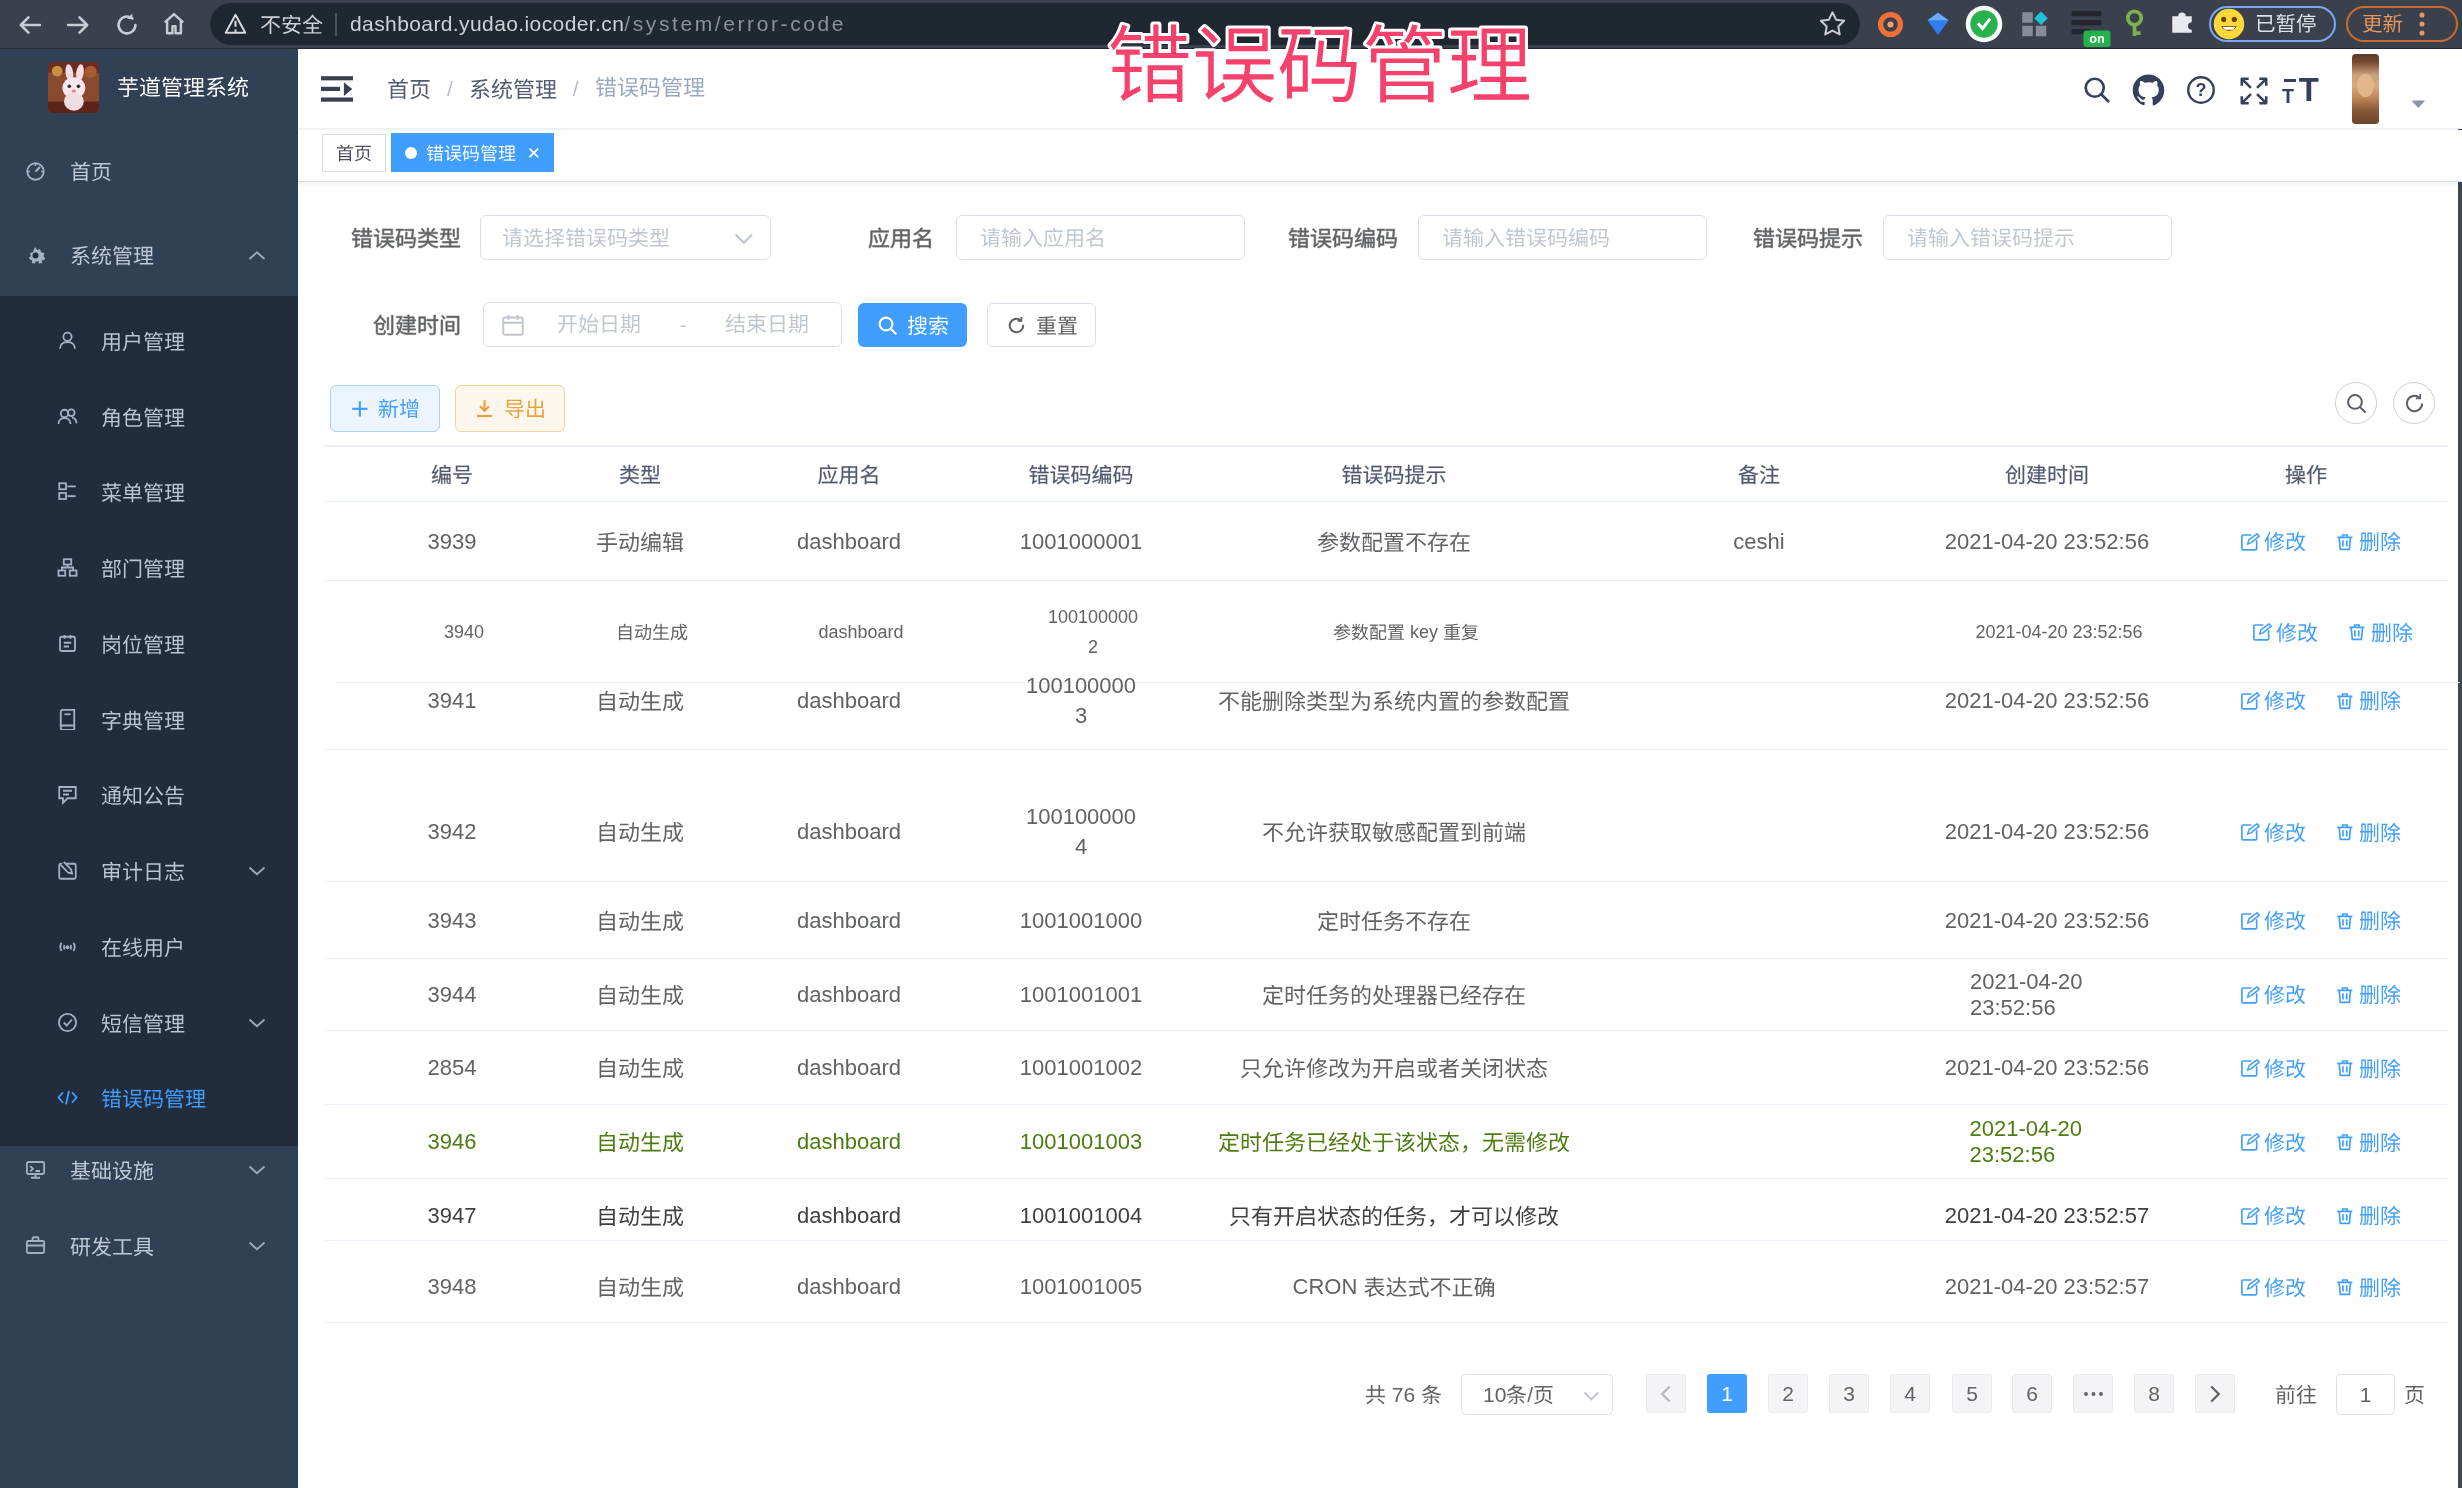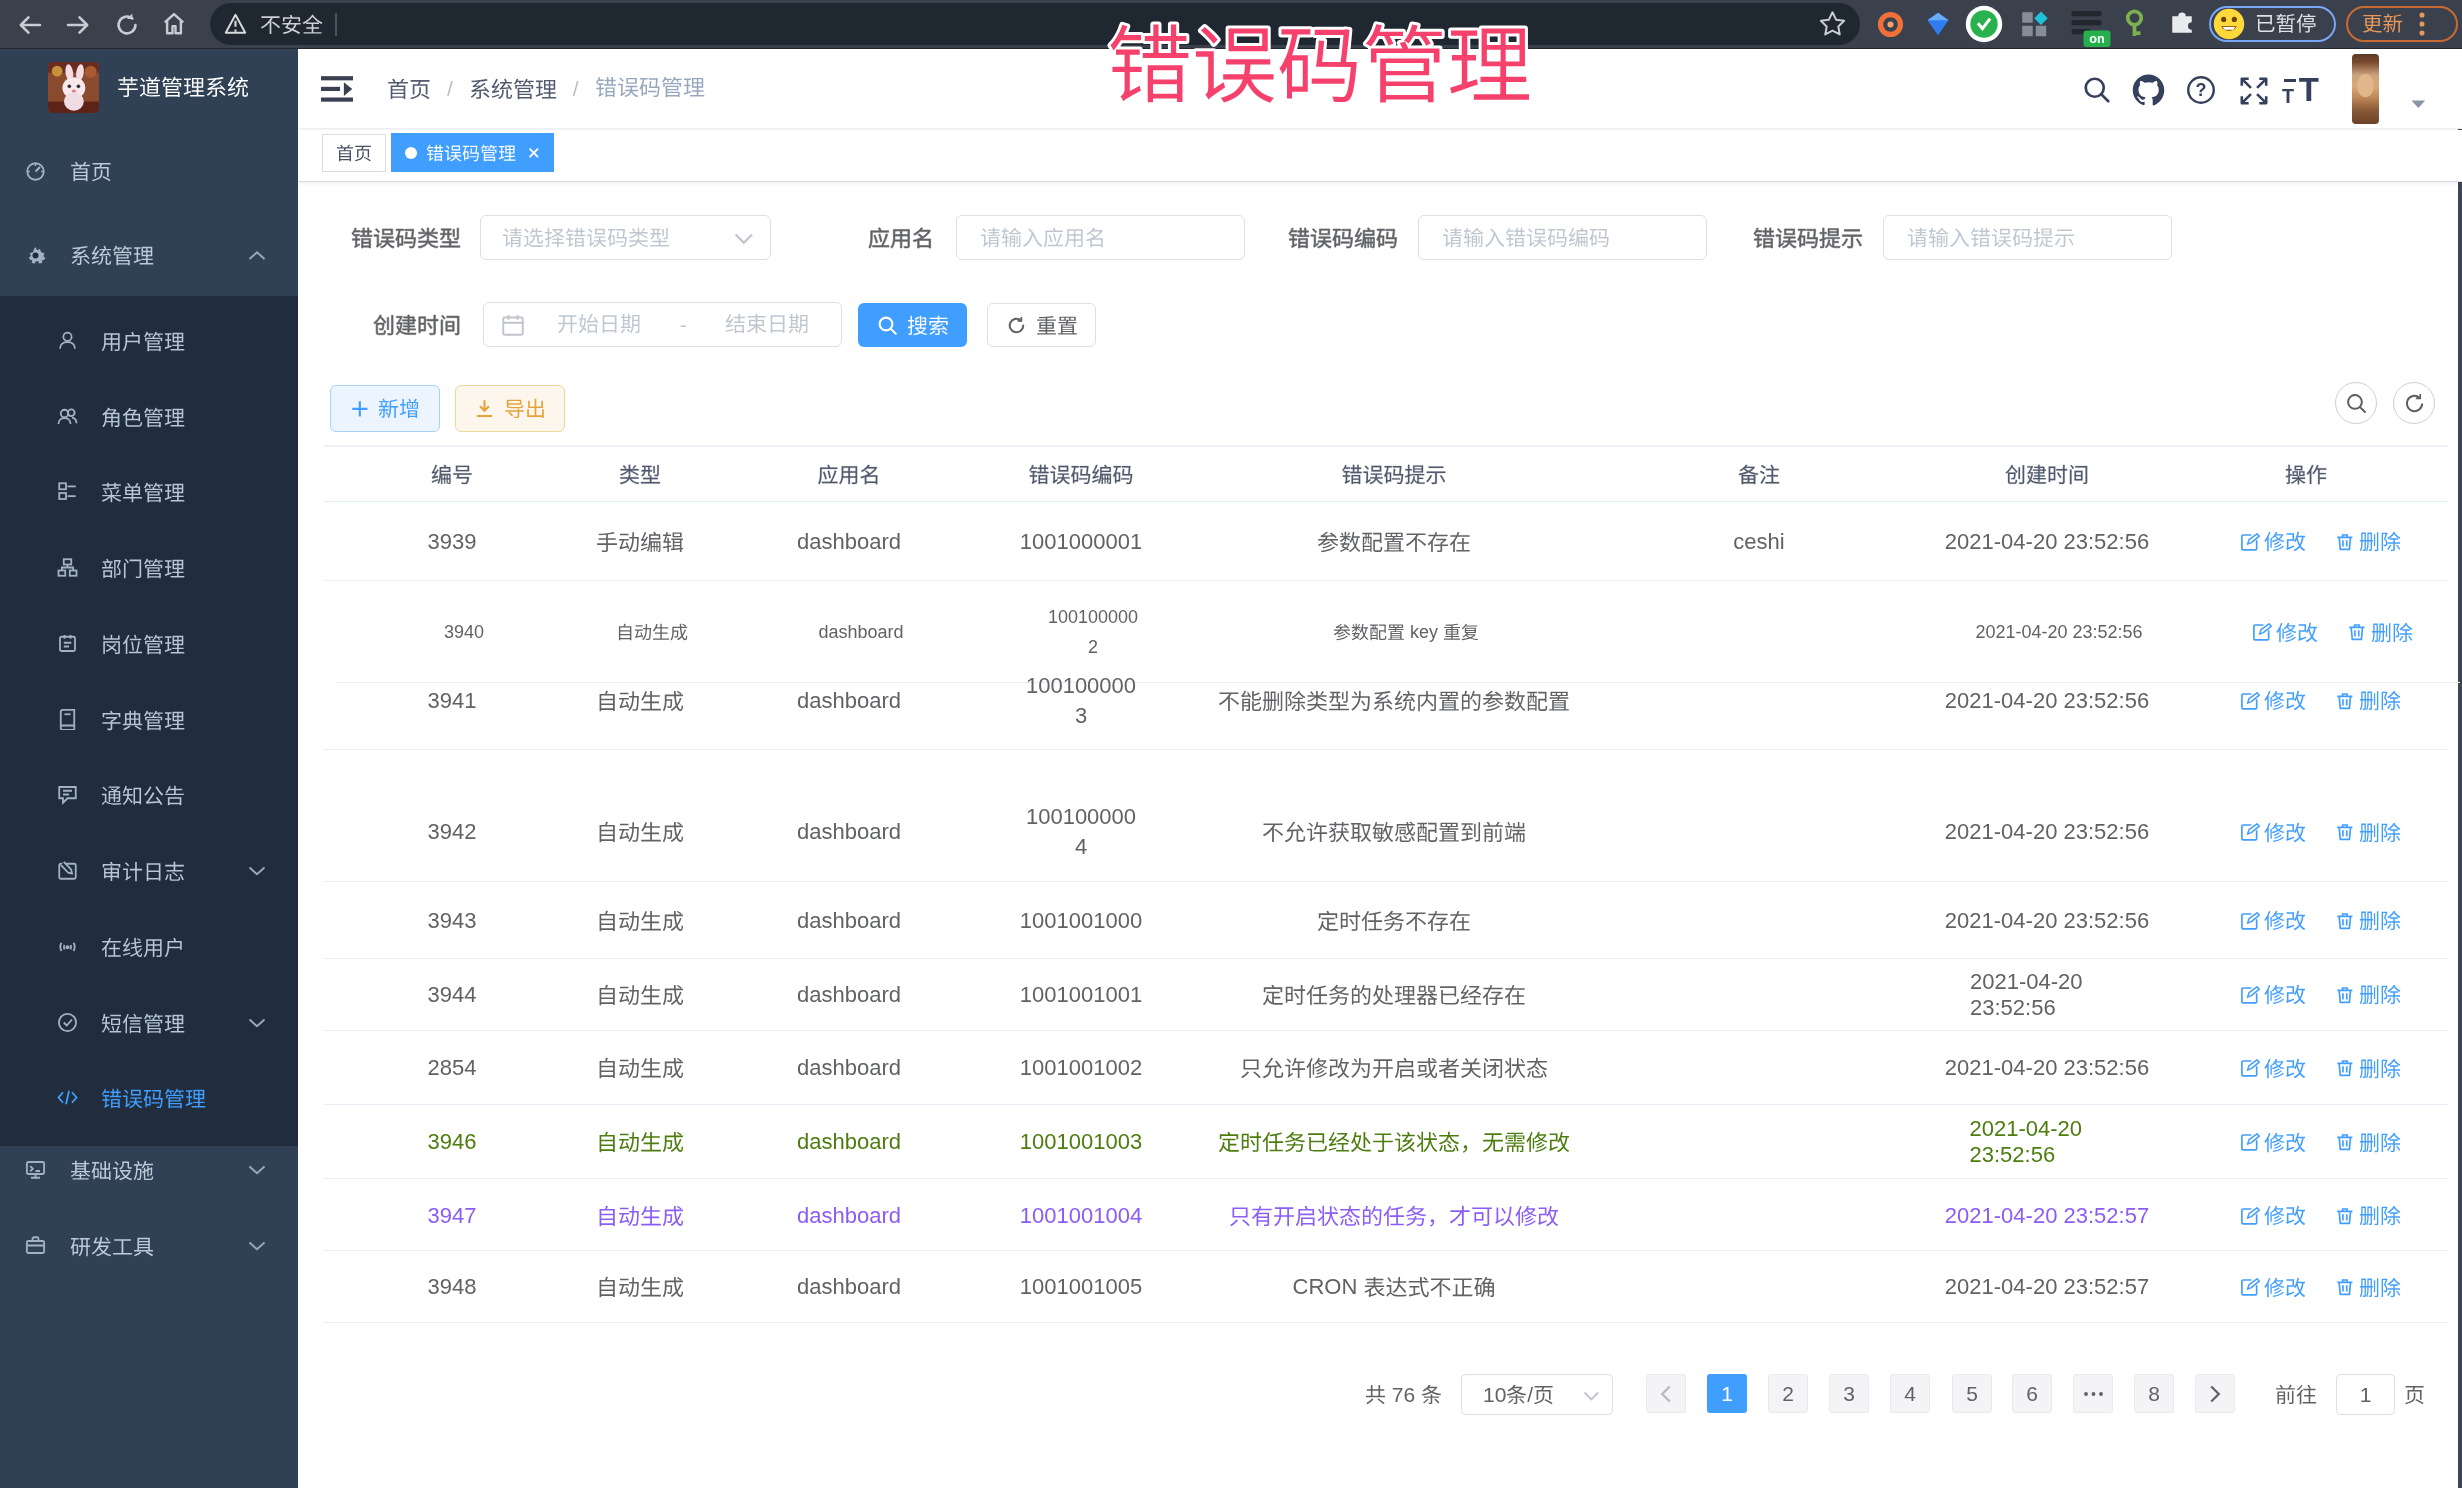--- a/index.html
+++ b/index.html
@@ -182,20 +182,24 @@
       <path d="M15 13v8M15 24.5v3" stroke="#d7dade" stroke-width="2.8"></path>
     </svg>
     <div class="abs flex" style="left:260px;top:0;height:48px;color:#ced2d7;font-size:21px">
       <svg class="g" style="width:3em" viewBox="0 0 3000 1000">
         <use href="#u4e0d" x="0"></use>
         <use href="#u5b89" x="1000"></use>
         <use href="#u5168" x="2000"></use>
       </svg>
     </div>
     <div class="abs" style="left:335px;top:13px;width:1.5px;height:23px;background:#4a525e"></div>
+    <div class="abs flex" style="left:350px;top:0;height:48px;font-size:21px;letter-spacing:0.4px">
+      <span style="color:#ced2d7">dashboard.yudao.iocoder.cn</span>
+      <span style="color:#8b929c;letter-spacing:2.6px">/system/error-code</span>
+    </div>
     <svg class="abs" style="left:1818px;top:9.8px" width="29" height="29" viewBox="0 0 38 38">
       <path d="M19 3l4.7 9.7 10.6 1.5-7.7 7.4 1.9 10.5L19 27l-9.5 5.1 1.9-10.5-7.7-7.4 10.6-1.5z" stroke="#c8ccd2" stroke-width="2.6" fill="none" stroke-linejoin="round"></path>
     </svg>
     <svg class="abs" style="left:1876px;top:9.8px" width="29" height="29" viewBox="0 0 38 38">
       <circle cx="19" cy="19" r="13" stroke="#f07038" stroke-width="7" fill="none"></circle>
       <circle cx="19" cy="19" r="4" fill="#f8a068"></circle>
     </svg>
     <svg class="abs" style="left:1926px;top:11.4px" width="24" height="26" viewBox="0 0 32 34">
       <path d="M16 2 30 12 16 32 2 12Z" fill="#2f7df0"></path>
       <path d="M16 2 30 12H2Z" fill="#6babf7"></path>
@@ -1210,21 +1214,21 @@
       <span style="width:29px"></span>
       <svg width="19.7" height="19.7" viewBox="0 0 26 26" style="margin-right:4.5px">
         <path d="M3 7h20M10 7V4h6v3M5.5 7l1.5 16h12l1.5-16M10.5 11v8M15.5 11v8" stroke="#409eff" stroke-width="2.2" fill="none"></path>
       </svg>
       <svg class="g" style="width:2em" viewBox="0 0 2000 1000">
         <use href="#u5220" x="0"></use>
         <use href="#u9664" x="1000"></use>
       </svg>
     </div>
   </div>
-<div class="abs" style="left:0;top:1180px;width:2462px;height:71px;font-size:22px;color:#8b5cf6">
+<div class="abs" style="left:0;top:1180px;width:2462px;height:61px;font-size:22px;color:#404040">
     <div class="abs" style="left:324px;bottom:0;width:2124px;height:1.5px;background:#ebeef5"></div>
     <div class="abs flex" style="left:452px;top:0;height:71px;transform:translateX(-50%)">3947</div>
     <div class="abs flex" style="left:640px;top:0;height:71px;transform:translateX(-50%)">
       <svg class="g" style="width:4em" viewBox="0 0 4000 1000">
         <use href="#u81ea" x="0"></use>
         <use href="#u52a8" x="1000"></use>
         <use href="#u751f" x="2000"></use>
         <use href="#u6210" x="3000"></use>
       </svg>
     </div>

